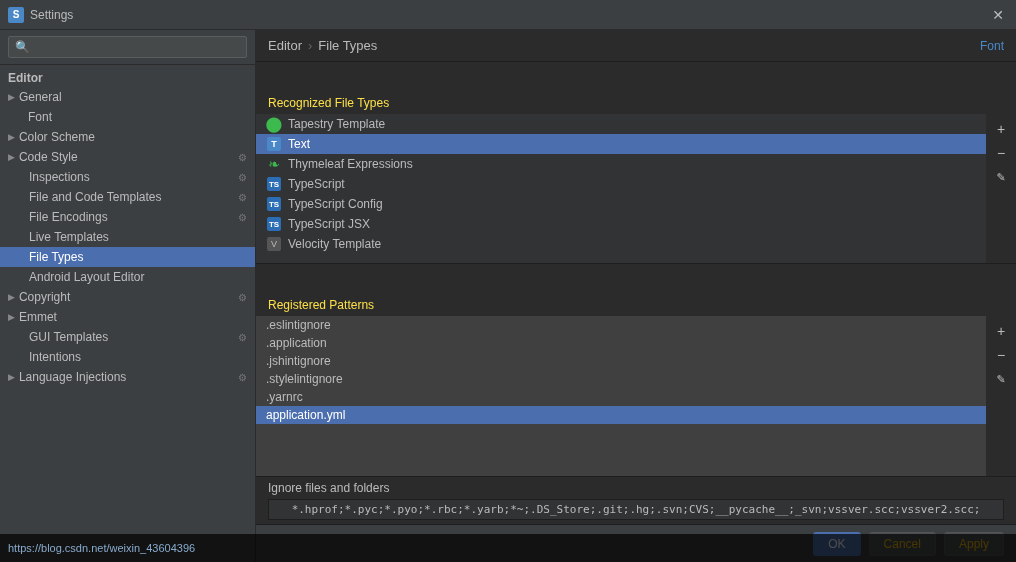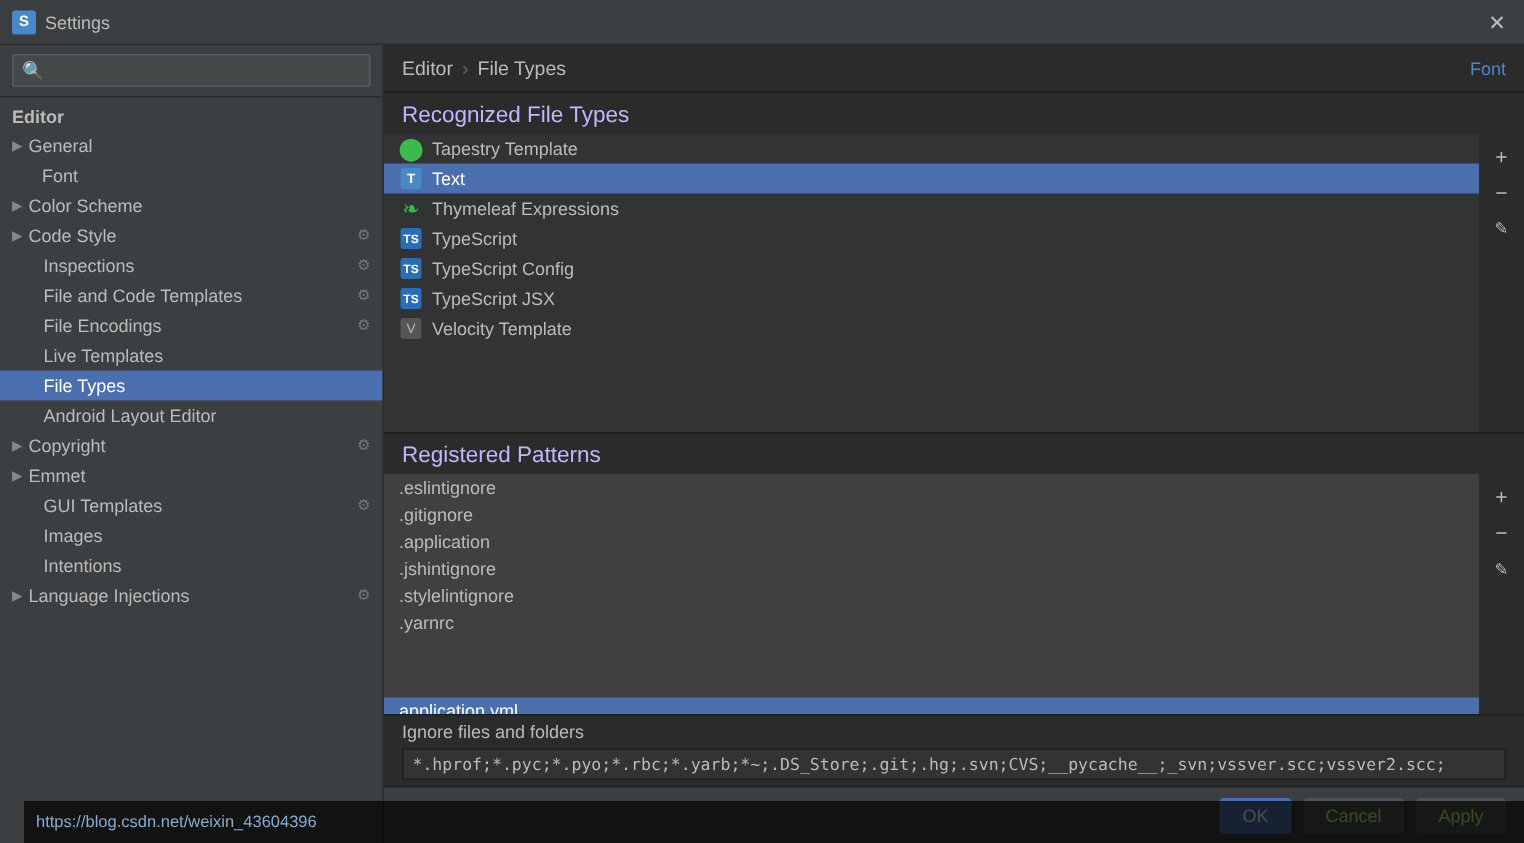--- a/index.html
+++ b/index.html
@@ -150,23 +150,24 @@
     .panels {
       flex: 1;
       display: flex;
       flex-direction: column;
       overflow: hidden;
     }
 
     
     .panel-section {
       padding: 6px 12px 4px 12px;
-      color: #c4b5fd;
-      font-size: 15px;
+      color: #fde047;
+      font-size: 12px;
       font-weight: normal;
+      margin-top: 28px;
     }
     .file-types-panel {
       flex: 1;
       display: flex;
       overflow: hidden;
     }
     .file-list {
       flex: 1;
       overflow-y: auto;
       background: #313335;
@@ -245,21 +246,20 @@
     }
     .pattern-item {
       padding: 2px 10px;
       cursor: pointer;
       font-size: 12px;
       color: #bbb;
     }
     .pattern-item.selected {
       background: #4b6eaf;
       color: #fff;
-      margin-top: 41px;
     }
 
     
     .ignore-section {
       padding: 4px 12px;
       border-top: 1px solid #1e1e1e;
     }
     .ignore-label {
       font-size: 12px;
       color: #bbb;
@@ -267,58 +267,59 @@
     }
     .ignore-input {
       width: 100%;
       background: #313335;
       border: 1px solid #1e1e1e;
       color: #bbb;
       font-size: 11px;
       padding: 3px 6px;
       outline: none;
       font-family: monospace;
+      text-align: center;
     }
 
     
     .bottom-bar {
       height: 38px;
       background: #3c3f41;
       border-top: 1px solid #1e1e1e;
       display: flex;
       align-items: center;
       justify-content: flex-end;
       padding: 0 12px;
       gap: 8px;
     }
     .bottom-btn {
       padding: 4px 14px;
       font-size: 12px;
       border-radius: 3px;
       cursor: pointer;
       border: 1px solid #555;
       background: #4c5052;
-      color: #bef264;
+      color: #eab308;
     }
     .bottom-btn.primary {
       background: #4b6eaf;
       border-color: #4b6eaf;
       color: #fff;
     }
 
     
     ::-webkit-scrollbar { width: 6px; }
     ::-webkit-scrollbar-track { background: #2b2b2b; }
     ::-webkit-scrollbar-thumb { background: #555; border-radius: 3px; }
 
     
     .watermark-bar {
       position: fixed;
       bottom: 0;
-      left: 16px;
+      left: 0;
       right: 0;
       height: 28px;
       background: rgba(0,0,0,0.7);
       display: flex;
       align-items: center;
       padding: 0 8px;
       font-size: 11px;
       color: #88aacc;
       z-index: 100;
     }
@@ -405,24 +406,20 @@
         <span class="arrow">▶</span>
         <span>Emmet</span>
       </div>
 
       <div class="sidebar-item">
         <span style="width:13px;display:inline-block;"></span>
         <span>GUI Templates</span>
         <span class="sidebar-badge">⚙</span>
       </div>
 
-      <div class="sidebar-item">
-        <span style="width:13px;display:inline-block;"></span>
-        <span>Images</span>
-      </div>
 
       <div class="sidebar-item">
         <span style="width:13px;display:inline-block;"></span>
         <span>Intentions</span>
       </div>
 
       <div class="sidebar-item has-arrow">
         <span class="arrow">▶</span>
         <span>Language Injections</span>
         <span class="sidebar-badge">⚙</span>
@@ -505,23 +502,20 @@
       </div>
 
       <div class="divider-h"></div>
 
       <div class="panel-section">Registered Patterns</div>
 
       <div class="patterns-section">
         <div class="pattern-list">
           <div class="pattern-item">
             <span>.eslintignore</span>
-          </div>
-          <div class="pattern-item">
-            <span>.gitignore</span>
           </div>
           <div class="pattern-item">
             <span>.application</span>
           </div>
           <div class="pattern-item">
             <span>.jshintignore</span>
           </div>
           <div class="pattern-item">
             <span>.stylelintignore</span>
           </div>

